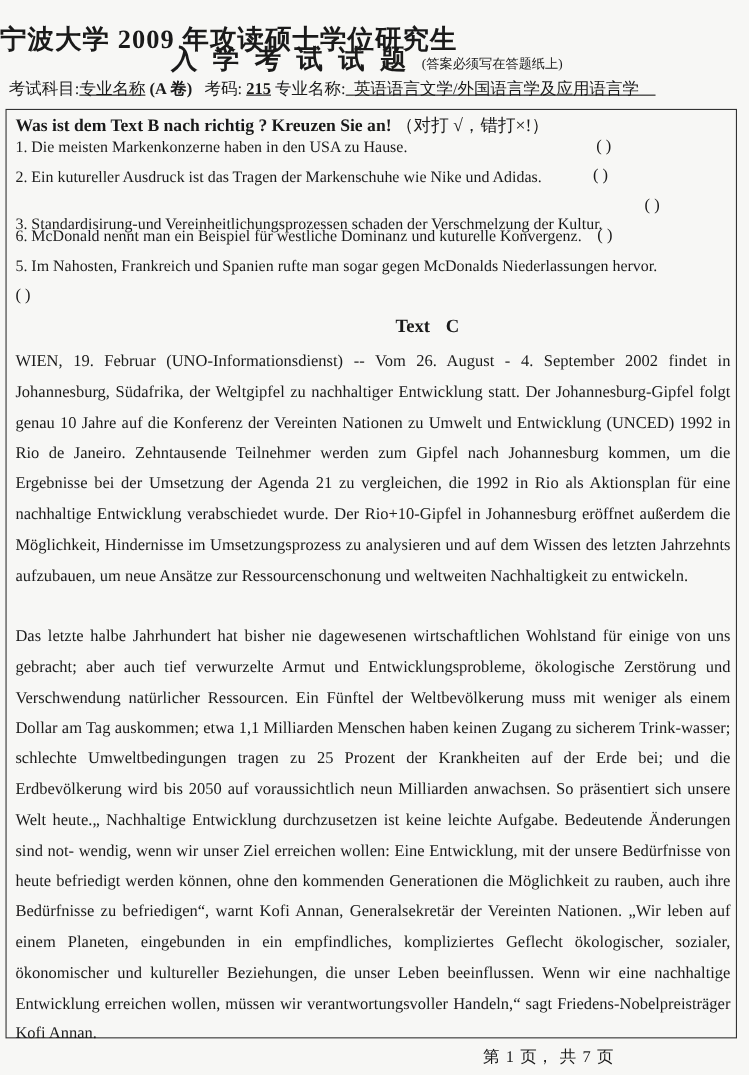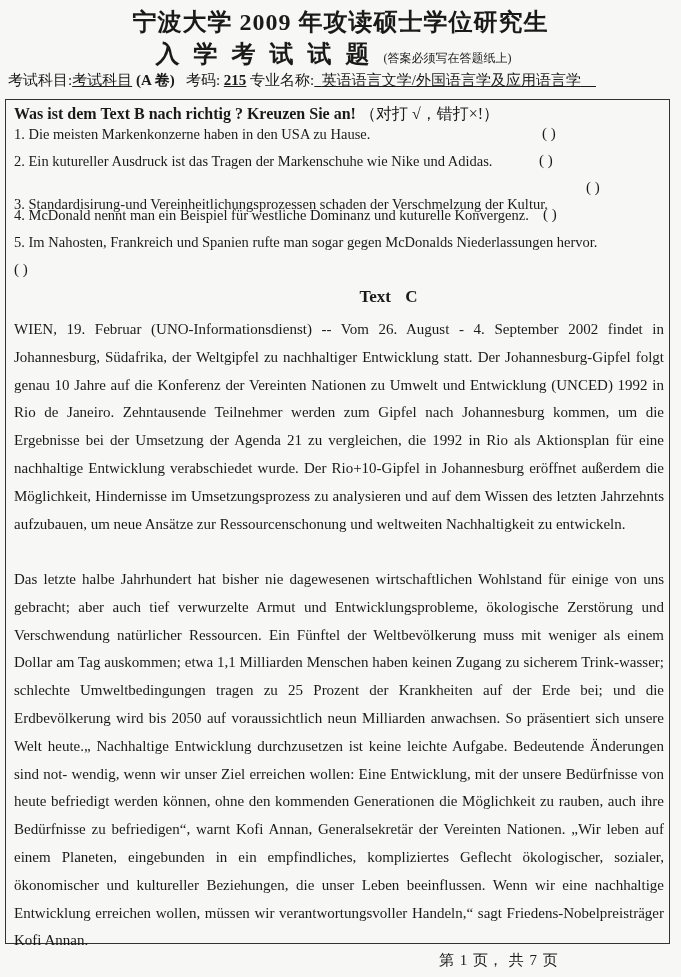--- a/index.html
+++ b/index.html
@@ -2,21 +2,21 @@
 <html><head>
 <meta charset="utf-8">
 <style>
   html, body { margin: 0; padding: 0; }
   body {
     width: 681px; height: 977px; background: #f7f7f5; color: #1a1a1a;
     font-family: "Liberation Serif", "DejaVu Serif", serif;
     position: relative; overflow: hidden;
   }
   .title1 {
-    position: absolute; top: 6px; left: 0; width: 681px; text-align: center;
+    position: absolute; top: 20px; left: 0; width: 681px; 
     font-size: 24px; font-weight: bold; letter-spacing: 1px;
   }
   .title2 {
     position: absolute; top: 38px; left: 0; width: 667px; text-align: center;
     font-size: 24px; font-weight: bold;
   }
   .title2 .big { letter-spacing: 14px; }
   .title2 .small { font-size: 12px; font-weight: normal; letter-spacing: 0; }
   .meta {
     position: absolute; top: 71px; left: 8px; font-size: 15px; white-space: nowrap;
@@ -47,21 +47,21 @@
 </style>
 </head>
 <body>
 
 <div class="title1">宁波大学 2009 年攻读硕士学位研究生</div>
 <div class="title2">
   <span class="big">入学考试试题</span><span class="small">(答案必须写在答题纸上)</span>
 </div>
 
 <div class="meta">
-  <span>考试科目:</span><span class="u">考试科目</span>
+  <span>考试科目:</span><span class="u">专业名称</span>
   <span class="b">(A 卷)</span>
   &nbsp;&nbsp;<span>考码:</span>
   <span class="u b">215</span>
   <span>专业名称:</span><span class="u">&nbsp;&nbsp;<span>英语语言文学/外国语言学及应用语言学</span>&nbsp;&nbsp;&nbsp;&nbsp;</span>
 </div>
 
 <div class="box"></div>
 
 <div class="instr">
   <span>Was ist dem Text B nach richtig ? Kreuzen Sie an!</span>
@@ -70,21 +70,21 @@
 
 <div class="q" style="top:126px;">1. Die meisten Markenkonzerne haben in den USA zu Hause.</div>
 <div class="paren" style="top:125px; left:542px;">(      )</div>
 
 <div class="q" style="top:153px;font-family:Liberation Serif, serif;">2. Ein kutureller Ausdruck ist das Tragen der Markenschuhe wie Nike und Adidas.</div>
 <div class="paren" style="top:152px; left:539px;">(      )</div>
 
 <div class="q" style="top:196px;">3. Standardisirung-und Vereinheitlichungsprozessen schaden der Verschmelzung der Kultur.</div>
 <div class="paren" style="top:179px; left:586px;">(      )</div>
 
-<div class="q" style="top:207px;">4. McDonald nennt man ein Beispiel für westliche Dominanz und kuturelle Konvergenz.</div>
+<div class="q" style="top:207px;">6. McDonald nennt man ein Beispiel für westliche Dominanz und kuturelle Konvergenz.</div>
 <div class="paren" style="top:206px; left:543px;">(      )</div>
 
 <div class="q" style="top:234px;">5. Im Nahosten, Frankreich und Spanien rufte man sogar gegen McDonalds Niederlassungen hervor.</div>
 <div class="paren" style="top:261px; left:14px;">(      )</div>
 
 <div class="textc">Text C</div>
 
 <p class="para" style="top:316px;">WIEN, 19. Februar (UNO-Informationsdienst) -- Vom 26. August - 4. September 2002 findet in Johannesburg, Südafrika, der Weltgipfel zu nachhaltiger Entwicklung statt. Der Johannesburg-Gipfel folgt genau 10 Jahre auf die Konferenz der Vereinten Nationen zu Umwelt und Entwicklung (UNCED) 1992 in Rio de Janeiro. Zehntausende Teilnehmer werden zum Gipfel nach Johannesburg kommen, um die Ergebnisse bei der Umsetzung der Agenda 21 zu vergleichen, die 1992 in Rio als Aktionsplan für eine nachhaltige Entwicklung verabschiedet wurde. Der Rio+10-Gipfel in Johannesburg eröffnet außerdem die Möglichkeit, Hindernisse im Umsetzungsprozess zu analysieren und auf dem Wissen des letzten Jahrzehnts aufzubauen, um neue Ansätze zur Ressourcenschonung und weltweiten Nachhaltigkeit zu entwickeln.</p>
 <p class="para" style="top:566px;">Das letzte halbe Jahrhundert hat bisher nie dagewesenen wirtschaftlichen Wohlstand für einige von uns gebracht; aber auch tief verwurzelte Armut und Entwicklungsprobleme, ökologische Zerstörung und Verschwendung natürlicher Ressourcen. Ein Fünftel der Weltbevölkerung muss mit weniger als einem Dollar am Tag auskommen; etwa 1,1 Milliarden Menschen haben keinen Zugang zu sicherem Trink-wasser; schlechte Umweltbedingungen tragen zu 25 Prozent der Krankheiten auf der Erde bei; und die Erdbevölkerung wird bis 2050 auf voraussichtlich neun Milliarden anwachsen. So präsentiert sich unsere Welt heute.„ Nachhaltige Entwicklung durchzusetzen ist keine leichte Aufgabe. Bedeutende Änderungen sind not- wendig, wenn wir unser Ziel erreichen wollen: Eine Entwicklung, mit der unsere Bedürfnisse von heute befriedigt werden können, ohne den kommenden Generationen die Möglichkeit zu rauben, auch ihre Bedürfnisse zu befriedigen“, warnt Kofi Annan, Generalsekretär der Vereinten Nationen. „Wir leben auf einem Planeten, eingebunden in ein empfindliches, kompliziertes Geflecht ökologischer, sozialer, ökonomischer und kultureller Beziehungen, die unser Leben beeinflussen. Wenn wir eine nachhaltige Entwicklung erreichen wollen, müssen wir verantwortungsvoller Handeln,“ sagt Friedens-Nobelpreisträger Kofi Annan.</p>
 

